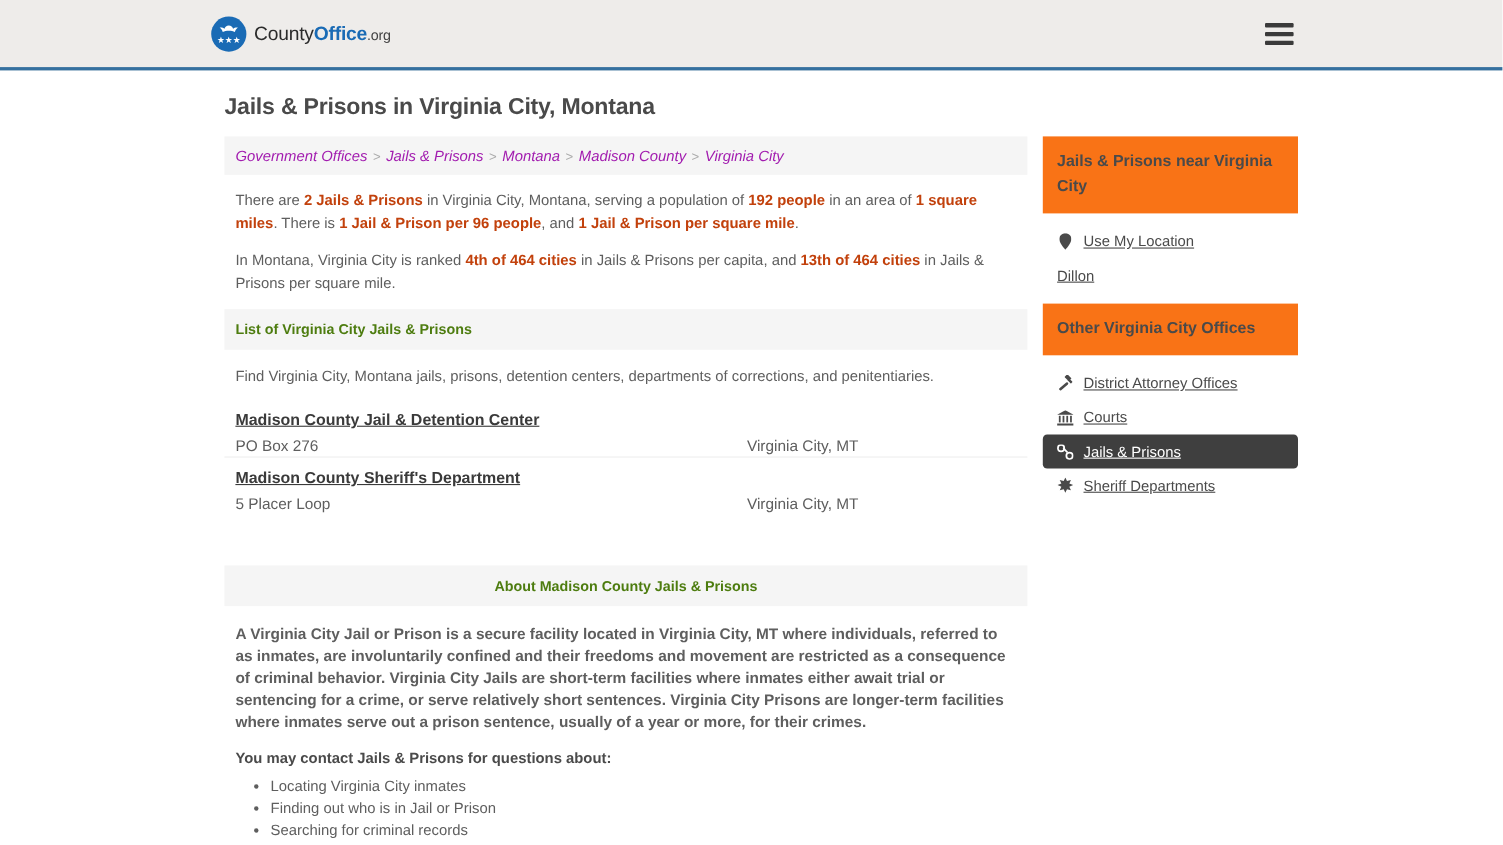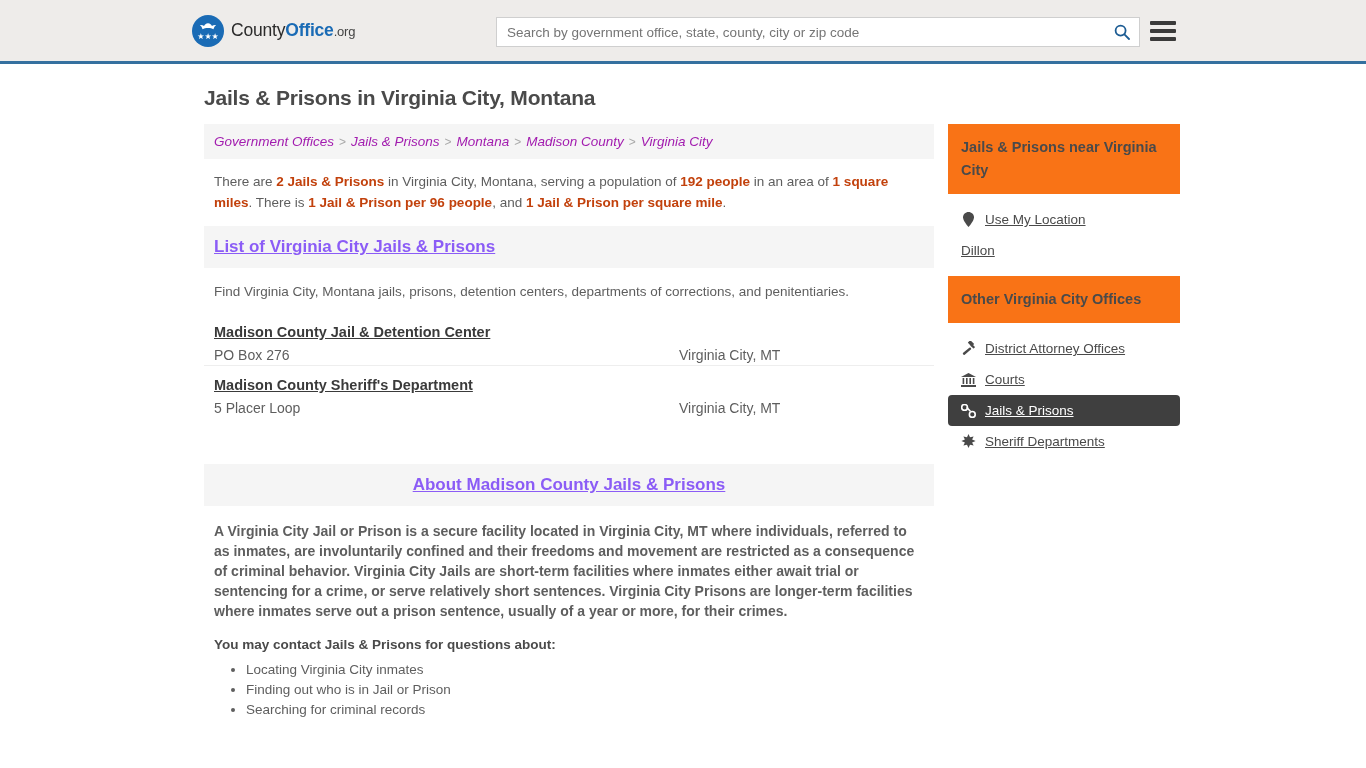--- a/index.html
+++ b/index.html
@@ -135,25 +135,24 @@
     font-size: 13.5px;
     line-height: 21px;
     color: #5e5e5e;
   }
   .stats p { margin: 0 0 13px 0; }
   .stats b { color: #c2410c; font-weight: bold; }
 
   .section-head {
     background: #f5f5f5;
     padding: 11px 10px;
-    font-size: 17px;
-    font-weight: bold;
-    color: #8b5cf6;
+    font-size: 13px;
+    font-weight: bold;
+    color: #4d7c0f;
     margin-top: 8px;
-    text-decoration: underline;
   }
   .section-sub {
     padding: 14px 10px 0 10px;
     font-size: 13.5px;
     color: #5e5e5e;
     line-height: 20px;
   }
 
   .listings { margin-top: 11px; }
   .listing {
@@ -250,29 +249,20 @@
   <div class="logo-wrap">
     <div class="logo-mark">
       <svg class="eagle" viewBox="0 0 19 10">
         <path d="M9.5 1.2 C7.5 1.2 6 2.6 5.6 4.1 C4.6 3.3 3.1 2.9 1.2 3.1 C2.6 4.1 3.6 5.5 4 7.2 C5.4 6.3 7.4 5.9 9.5 5.9 C11.6 5.9 13.6 6.3 15 7.2 C15.4 5.5 16.4 4.1 17.8 3.1 C15.9 2.9 14.4 3.3 13.4 4.1 C13 2.6 11.5 1.2 9.5 1.2 Z" fill="#ffffff"></path>
       </svg>
       <div class="stars">★★★</div>
     </div>
     <div class="logo-text"><span class="b1">County</span><span class="blue">Office</span><span class="org">.org</span></div>
   </div>
 
-  <div class="search-area">
-    <input class="search-input" type="text" placeholder="Search by government office, state, county, city or zip code" style="">
-    <button class="search-btn">
-      <svg width="16" height="16" viewBox="0 0 16 16">
-        <circle cx="6.6" cy="6.6" r="5" fill="none" stroke="#1c5c93" stroke-width="1.8"></circle>
-        <line x1="10.4" y1="10.4" x2="15" y2="15" stroke="#1c5c93" stroke-width="1.8" stroke-linecap="round"></line>
-      </svg>
-    </button>
-  </div>
 
   <div class="hamburger">
     <span></span>
     <span></span>
     <span></span>
   </div>
 </div>
 
 <div class="page">
 <div class="container">
@@ -282,20 +272,21 @@
   <div class="cols">
 
     <div class="main-col">
 
       <div class="breadcrumb">
         <span id="bc"><a>Government Offices</a><span class="sep">&gt;</span><a>Jails &amp; Prisons</a><span class="sep">&gt;</span><a>Montana</a><span class="sep">&gt;</span><a>Madison County</a><span class="sep">&gt;</span><a>Virginia City</a></span>
       </div>
 
       <div class="stats">
         <p id="stat-p1"><span>There are </span><b>2 Jails &amp; Prisons</b><span> in Virginia City, Montana, serving a population of </span><b>192 people</b><span> in an area of </span><b>1 square miles</b><span>. There is </span><b>1 Jail &amp; Prison per 96 people</b><span>, and </span><b>1 Jail &amp; Prison per square mile</b><span>.</span></p>
+        <p id="stat-p2"><span>In Montana, Virginia City is ranked </span><b>4th of 464 cities</b><span> in Jails &amp; Prisons per capita, and </span><b>13th of 464 cities</b><span> in Jails &amp; Prisons per square mile.</span></p>
       </div>
 
       <div class="section-head">List of Virginia City Jails &amp; Prisons</div>
       <div class="section-sub">Find Virginia City, Montana jails, prisons, detention centers, departments of corrections, and penitentiaries.</div>
 
       <div class="listings" id="listings">
             <div class="listing"><a class="listing-name">Madison County Jail &amp; Detention Center</a><div class="listing-row">
                 <div class="listing-addr">PO Box 276</div>
                 <div class="listing-city">Virginia City, MT</div>
               </div></div>

